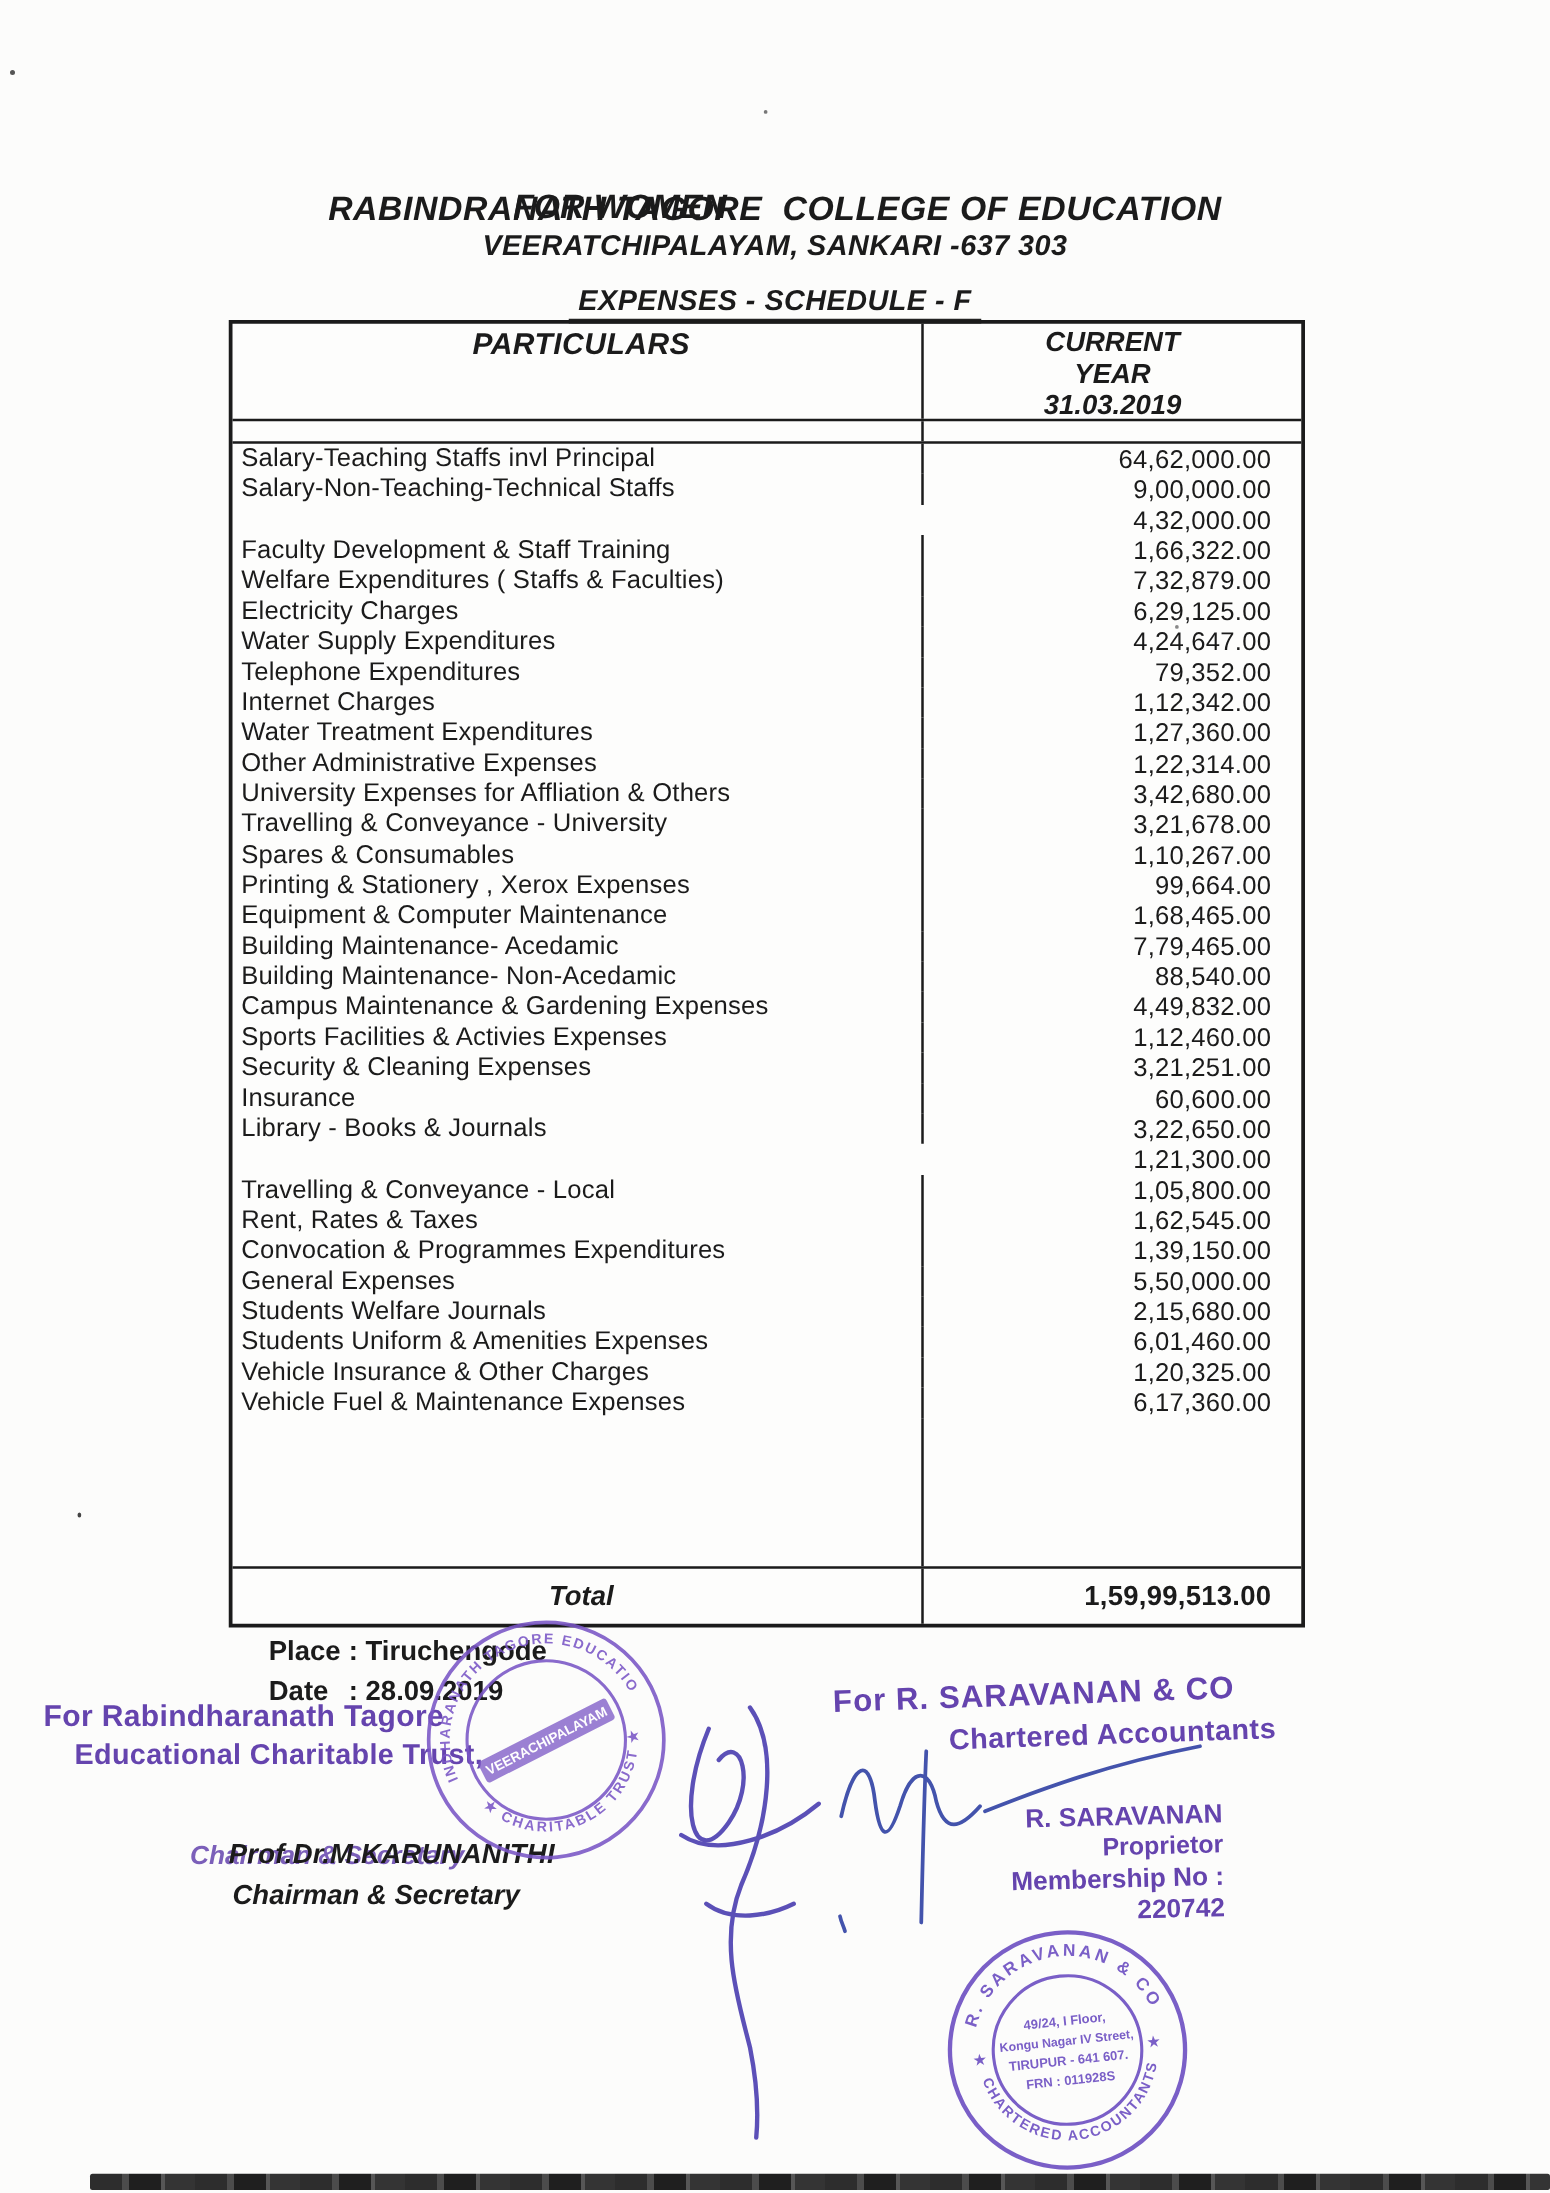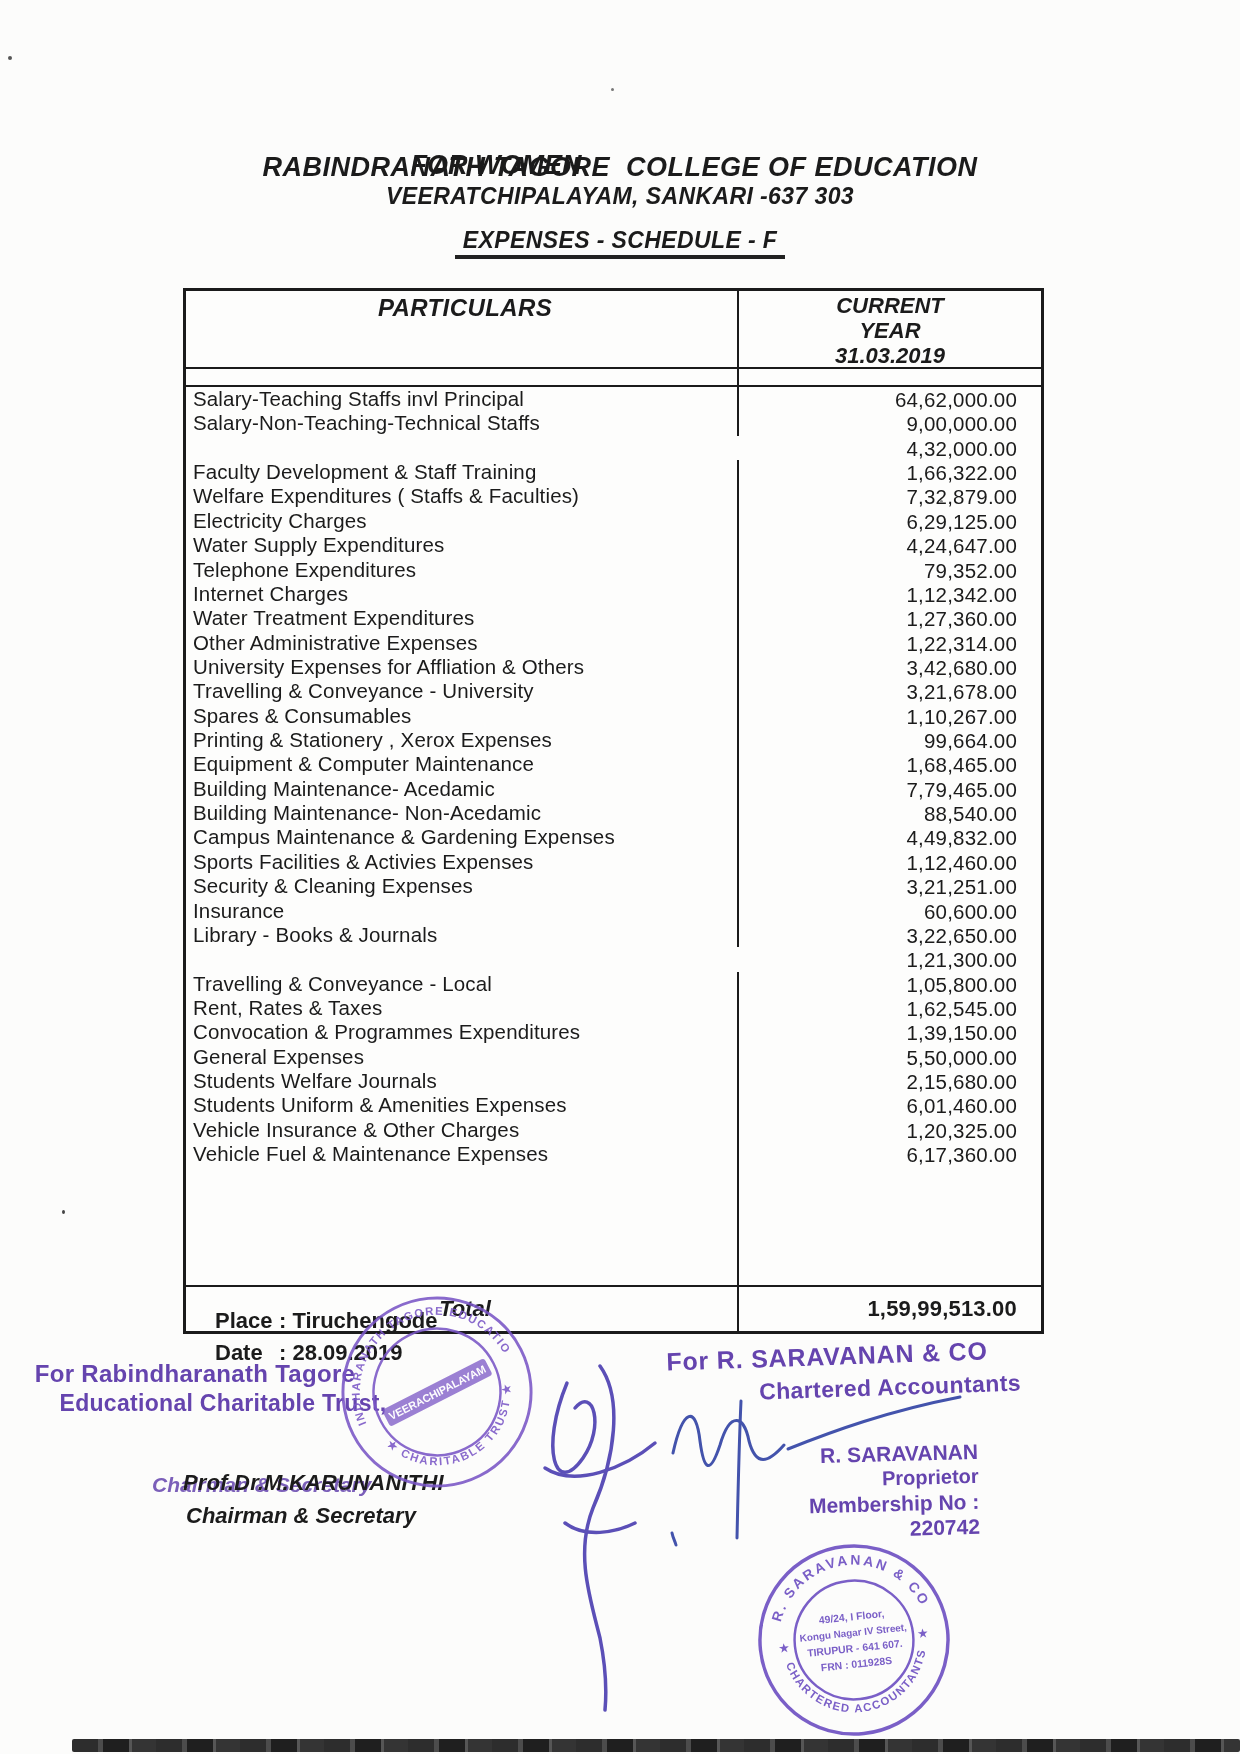--- a/index.html
+++ b/index.html
@@ -15,21 +15,21 @@
     color:var(--ink);
   }
   .abs{position:absolute;}
   
   .title1{top:116px;left:0;width:1240px;text-align:center;font-size:27px;font-weight:bold;font-style:italic;letter-spacing:.5px;white-space:pre;margin-top:36px;}
   .title2{top:150px;left:0;width:992px;text-align:center;font-size:27px;font-weight:bold;font-style:italic;}
   .title3{top:183px;left:0;width:1240px;text-align:center;font-size:23px;font-weight:bold;font-style:italic;letter-spacing:.4px;}
   .schedtitle-wrap{top:227px;left:0;width:1240px;text-align:center;}
   .schedtitle{display:inline-block;font-size:23px;font-weight:bold;font-style:italic;border-bottom:4px solid #222;padding:0 8px 1px 8px;letter-spacing:.4px;}
   
-  .etable{top:256px;left:183px;width:861px;border:3px solid var(--ink);box-sizing:border-box;background:rgba(255,255,255,.35);margin-top:32px;}
+  .etable{top:256px;left:183px;width:861px;border:3px solid var(--ink);box-sizing:border-box;background:rgba(255,255,255,.35);}
   .thead{display:flex;height:76px;border-bottom:2px solid var(--ink);}
   .spacerrow{display:flex;height:16px;border-bottom:2px solid var(--ink);}
   .cell-l{width:553px;border-right:2px solid var(--ink);box-sizing:border-box;padding-left:7px;overflow:hidden;}
   .cell-r{flex:1;text-align:right;padding-right:24px;overflow:hidden;}
   .thead .cell-l{display:flex;justify-content:center;align-items:flex-start;padding-top:3px;font-size:24px;font-weight:bold;font-style:italic;letter-spacing:.4px;}
   .thead .cell-r{display:flex;flex-direction:column;align-items:center;justify-content:flex-start;padding:2px 0 0 0;font-size:22px;font-weight:bold;font-style:italic;line-height:25px;}
   .trow{display:flex;height:24.37px;}
   .trow .cell-l{font-size:20.5px;line-height:24.4px;letter-spacing:.15px;white-space:nowrap;}
   .trow .cell-r{font-size:20.5px;line-height:25.1px;letter-spacing:.2px;}
   .fillerrow{display:flex;height:118px;}

